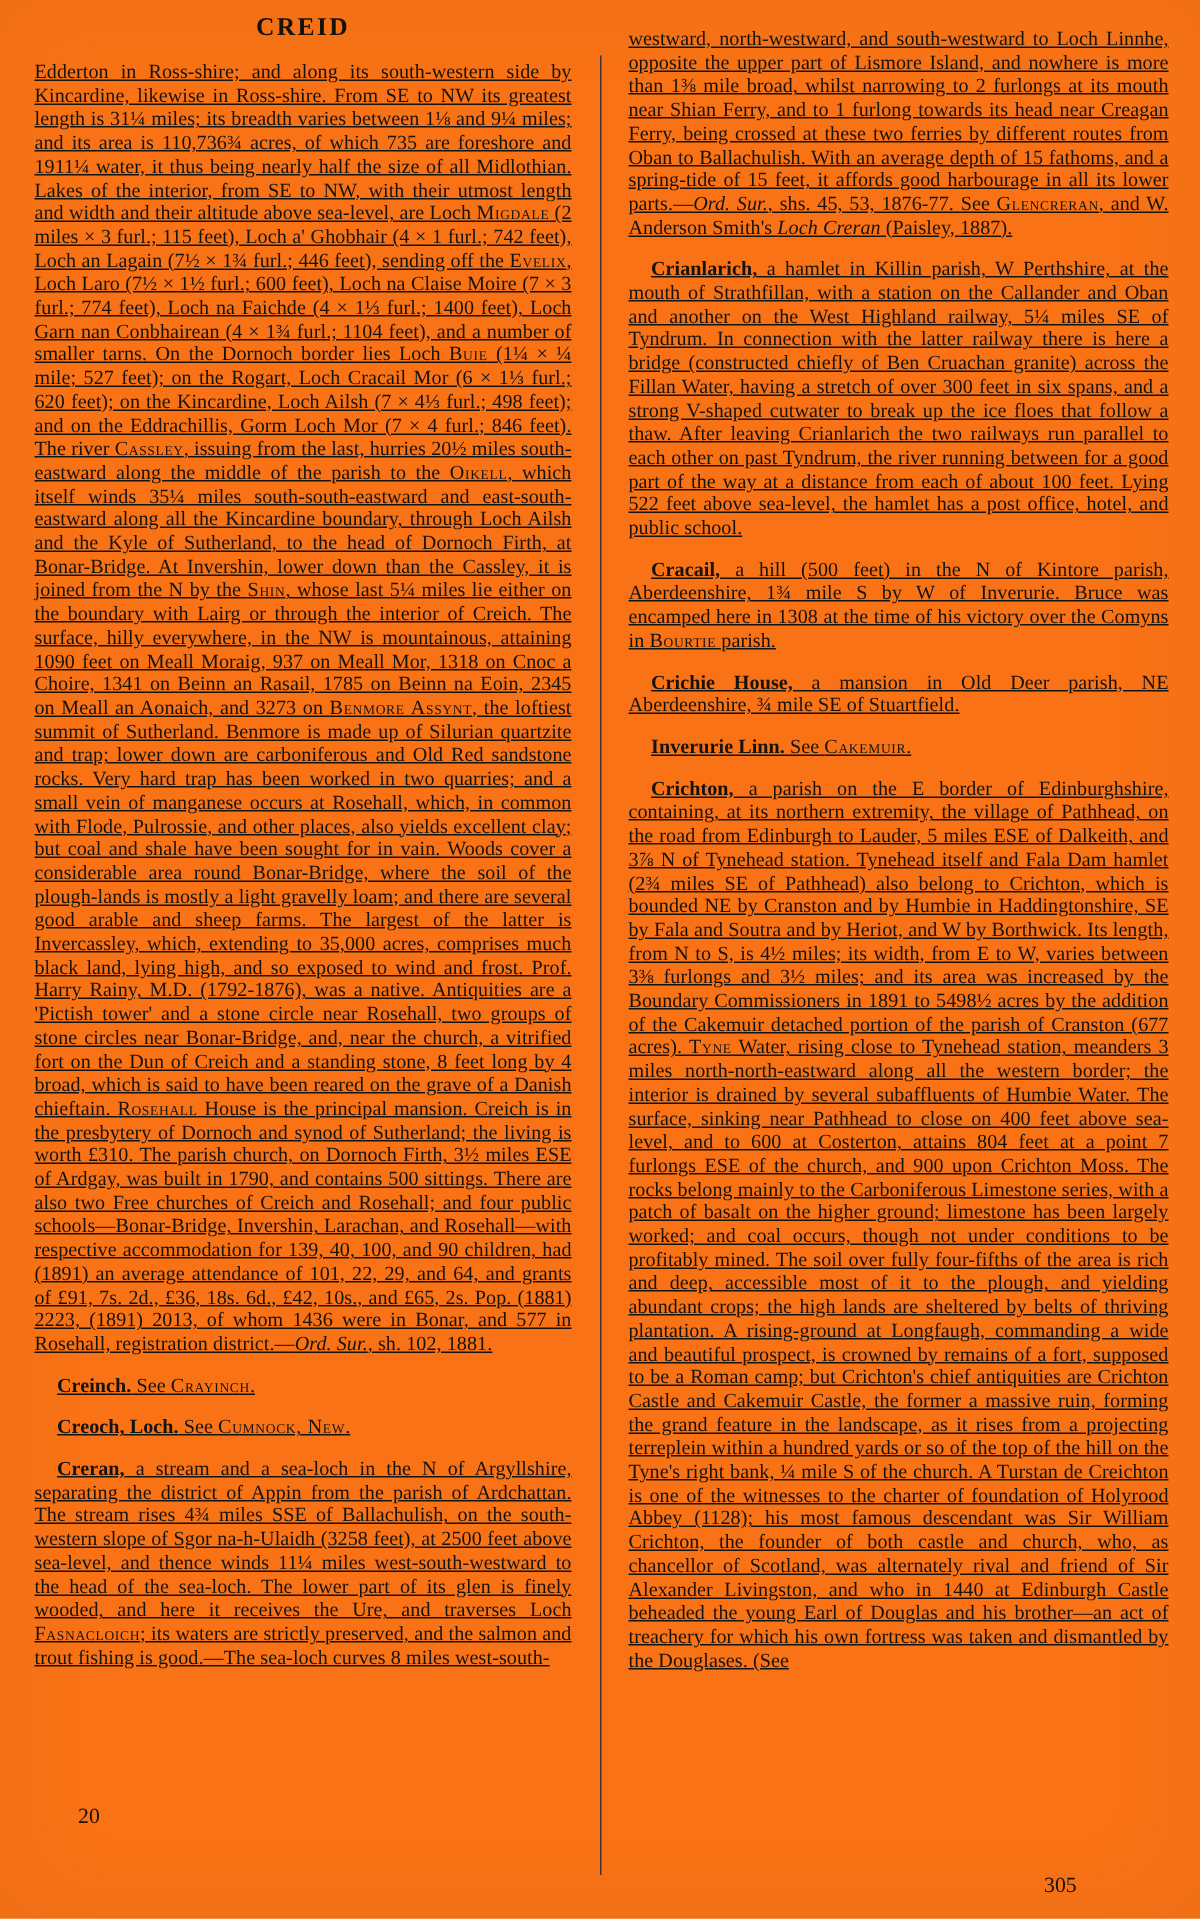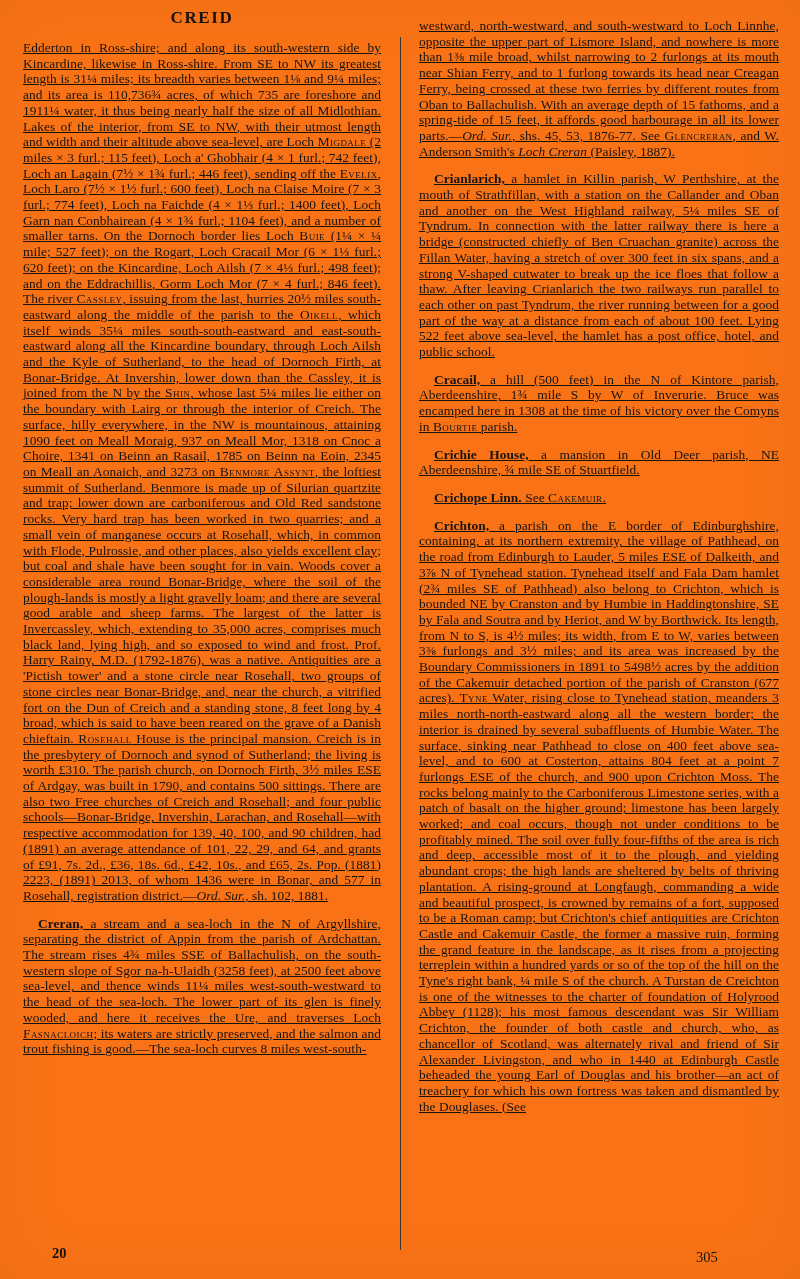--- a/index.html
+++ b/index.html
@@ -34,45 +34,47 @@
   .seg-b  { font-weight: bold; }
   .seg-i  { font-style: italic; }
   .seg-sc { font-variant: small-caps; letter-spacing: 0.45px; }
   .divider {
     position: absolute;
     left: 400px; top: 37px;
     width: 1px; height: 1213px;
     background: #39352e;
   }
   .pgnum { position: absolute; font-size: 14.5px; }
-  .pgnum-left  { left: 52px;  top: 1245px; font-weight: bold; }
+  .pgnum-left  { left: 52px;  top: 1203px; font-weight: normal; }
   .pgnum-right { left: 696px; top: 1249px; }
 </style>
 </head>
 <body>
 
 <div class="page">
 
   <div class="col col-left">
     <div class="running-head">CREID</div>
     <div class="coltext">
         <p><span>Edderton in Ross-shire; and along its south-western side by Kincardine, likewise in Ross-shire. From SE to NW its greatest length is 31¼ miles; its breadth varies between 1⅛ and 9¼ miles; and its area is 110,736¾ acres, of which 735 are foreshore and 1911¼ water, it thus being nearly half the size of all Midlothian. Lakes of the interior, from SE to NW, with their utmost length and width and their altitude above sea-level, are Loch </span><span class="seg-sc">Migdale</span><span> (2 miles × 3 furl.; 115 feet), Loch a' Ghobhair (4 × 1 furl.; 742 feet), Loch an Lagain (7½ × 1¾ furl.; 446 feet), sending off the </span><span class="seg-sc">Evelix</span><span>, Loch Laro (7½ × 1½ furl.; 600 feet), Loch na Claise Moire (7 × 3 furl.; 774 feet), Loch na Faichde (4 × 1⅓ furl.; 1400 feet), Loch Garn nan Conbhairean (4 × 1¾ furl.; 1104 feet), and a number of smaller tarns. On the Dornoch border lies Loch </span><span class="seg-sc">Buie</span><span> (1¼ × ¼ mile; 527 feet); on the Rogart, Loch Cracail Mor (6 × 1⅓ furl.; 620 feet); on the Kincardine, Loch Ailsh (7 × 4⅓ furl.; 498 feet); and on the Eddrachillis, Gorm Loch Mor (7 × 4 furl.; 846 feet). The river </span><span class="seg-sc">Cassley</span><span>, issuing from the last, hurries 20½ miles south-eastward along the middle of the parish to the </span><span class="seg-sc">Oikell</span><span>, which itself winds 35¼ miles south-south-eastward and east-south-eastward along all the Kincardine boundary, through Loch Ailsh and the Kyle of Sutherland, to the head of Dornoch Firth, at Bonar-Bridge. At Invershin, lower down than the Cassley, it is joined from the N by the </span><span class="seg-sc">Shin</span><span>, whose last 5¼ miles lie either on the boundary with Lairg or through the interior of Creich. The surface, hilly everywhere, in the NW is mountainous, attaining 1090 feet on Meall Moraig, 937 on Meall Mor, 1318 on Cnoc a Choire, 1341 on Beinn an Rasail, 1785 on Beinn na Eoin, 2345 on Meall an Aonaich, and 3273 on </span><span class="seg-sc">Benmore Assynt</span><span>, the loftiest summit of Sutherland. Benmore is made up of Silurian quartzite and trap; lower down are carboniferous and Old Red sandstone rocks. Very hard trap has been worked in two quarries; and a small vein of manganese occurs at Rosehall, which, in common with Flode, Pulrossie, and other places, also yields excellent clay; but coal and shale have been sought for in vain. Woods cover a considerable area round Bonar-Bridge, where the soil of the plough-lands is mostly a light gravelly loam; and there are several good arable and sheep farms. The largest of the latter is Invercassley, which, extending to 35,000 acres, comprises much black land, lying high, and so exposed to wind and frost. Prof. Harry Rainy, M.D. (1792-1876), was a native. Antiquities are a 'Pictish tower' and a stone circle near Rosehall, two groups of stone circles near Bonar-Bridge, and, near the church, a vitrified fort on the Dun of Creich and a standing stone, 8 feet long by 4 broad, which is said to have been reared on the grave of a Danish chieftain. </span><span class="seg-sc">Rosehall</span><span> House is the principal mansion. Creich is in the presbytery of Dornoch and synod of Sutherland; the living is worth £310. The parish church, on Dornoch Firth, 3½ miles ESE of Ardgay, was built in 1790, and contains 500 sittings. There are also two Free churches of Creich and Rosehall; and four public schools—Bonar-Bridge, Invershin, Larachan, and Rosehall—with respective accommodation for 139, 40, 100, and 90 children, had (1891) an average attendance of 101, 22, 29, and 64, and grants of £91, 7s. 2d., £36, 18s. 6d., £42, 10s., and £65, 2s. Pop. (1881) 2223, (1891) 2013, of whom 1436 were in Bonar, and 577 in Rosehall, registration district.—</span><span class="seg-i">Ord. Sur.</span><span>, sh. 102, 1881.</span></p>
+        <p class="indent"><span class="seg-b">Creinch.</span><span> See </span><span class="seg-sc">Crayinch</span><span>.</span></p>
+        <p class="indent"><span class="seg-b">Creoch, Loch.</span><span> See </span><span class="seg-sc">Cumnock, New</span><span>.</span></p>
         <p class="indent"><span class="seg-b">Creran,</span><span> a stream and a sea-loch in the N of Argyllshire, separating the district of Appin from the parish of Ardchattan. The stream rises 4¾ miles SSE of Ballachulish, on the south-western slope of Sgor na-h-Ulaidh (3258 feet), at 2500 feet above sea-level, and thence winds 11¼ miles west-south-westward to the head of the sea-loch. The lower part of its glen is finely wooded, and here it receives the Ure, and traverses Loch </span><span class="seg-sc">Fasnacloich</span><span>; its waters are strictly preserved, and the salmon and trout fishing is good.—The sea-loch curves 8 miles west-south-</span></p>
       </div>
   </div>
 
   <div class="divider"></div>
 
   <div class="col col-right">
     <div class="coltext">
         <p><span>westward, north-westward, and south-westward to Loch Linnhe, opposite the upper part of Lismore Island, and nowhere is more than 1⅜ mile broad, whilst narrowing to 2 furlongs at its mouth near Shian Ferry, and to 1 furlong towards its head near Creagan Ferry, being crossed at these two ferries by different routes from Oban to Ballachulish. With an average depth of 15 fathoms, and a spring-tide of 15 feet, it affords good harbourage in all its lower parts.—</span><span class="seg-i">Ord. Sur.</span><span>, shs. 45, 53, 1876-77. See </span><span class="seg-sc">Glencreran</span><span>, and W. Anderson Smith's </span><span class="seg-i">Loch Creran</span><span> (Paisley, 1887).</span></p>
         <p class="indent"><span class="seg-b">Crianlarich,</span><span> a hamlet in Killin parish, W Perthshire, at the mouth of Strathfillan, with a station on the Callander and Oban and another on the West Highland railway, 5¼ miles SE of Tyndrum. In connection with the latter railway there is here a bridge (constructed chiefly of Ben Cruachan granite) across the Fillan Water, having a stretch of over 300 feet in six spans, and a strong V-shaped cutwater to break up the ice floes that follow a thaw. After leaving Crianlarich the two railways run parallel to each other on past Tyndrum, the river running between for a good part of the way at a distance from each of about 100 feet. Lying 522 feet above sea-level, the hamlet has a post office, hotel, and public school.</span></p>
         <p class="indent"><span class="seg-b">Cracail,</span><span> a hill (500 feet) in the N of Kintore parish, Aberdeenshire, 1¾ mile S by W of Inverurie. Bruce was encamped here in 1308 at the time of his victory over the Comyns in </span><span class="seg-sc">Bourtie</span><span> parish.</span></p>
         <p class="indent"><span class="seg-b">Crichie House,</span><span> a mansion in Old Deer parish, NE Aberdeenshire, ¾ mile SE of Stuartfield.</span></p>
-        <p class="indent"><span class="seg-b">Crichope Linn.</span><span> See </span><span class="seg-sc">Cakemuir</span><span>.</span></p>
+        <p class="indent"><span class="seg-b">Inverurie Linn.</span><span> See </span><span class="seg-sc">Cakemuir</span><span>.</span></p>
         <p class="indent"><span class="seg-b">Crichton,</span><span> a parish on the E border of Edinburghshire, containing, at its northern extremity, the village of Pathhead, on the road from Edinburgh to Lauder, 5 miles ESE of Dalkeith, and 3⅞ N of Tynehead station. Tynehead itself and Fala Dam hamlet (2¾ miles SE of Pathhead) also belong to Crichton, which is bounded NE by Cranston and by Humbie in Haddingtonshire, SE by Fala and Soutra and by Heriot, and W by Borthwick. Its length, from N to S, is 4½ miles; its width, from E to W, varies between 3⅜ furlongs and 3½ miles; and its area was increased by the Boundary Commissioners in 1891 to 5498½ acres by the addition of the Cakemuir detached portion of the parish of Cranston (677 acres). </span><span class="seg-sc">Tyne</span><span> Water, rising close to Tynehead station, meanders 3 miles north-north-eastward along all the western border; the interior is drained by several subaffluents of Humbie Water. The surface, sinking near Pathhead to close on 400 feet above sea-level, and to 600 at Costerton, attains 804 feet at a point 7 furlongs ESE of the church, and 900 upon Crichton Moss. The rocks belong mainly to the Carboniferous Limestone series, with a patch of basalt on the higher ground; limestone has been largely worked; and coal occurs, though not under conditions to be profitably mined. The soil over fully four-fifths of the area is rich and deep, accessible most of it to the plough, and yielding abundant crops; the high lands are sheltered by belts of thriving plantation. A rising-ground at Longfaugh, commanding a wide and beautiful prospect, is crowned by remains of a fort, supposed to be a Roman camp; but Crichton's chief antiquities are Crichton Castle and Cakemuir Castle, the former a massive ruin, forming the grand feature in the landscape, as it rises from a projecting terreplein within a hundred yards or so of the top of the hill on the Tyne's right bank, ¼ mile S of the church. A Turstan de Creichton is one of the witnesses to the charter of foundation of Holyrood Abbey (1128); his most famous descendant was Sir William Crichton, the founder of both castle and church, who, as chancellor of Scotland, was alternately rival and friend of Sir Alexander Livingston, and who in 1440 at Edinburgh Castle beheaded the young Earl of Douglas and his brother—an act of treachery for which his own fortress was taken and dismantled by the Douglases. (See</span></p>
       </div>
   </div>
 
   <div class="pgnum pgnum-left">20</div>
   <div class="pgnum pgnum-right">305</div>
 
 </div>
 
 </body></html>

